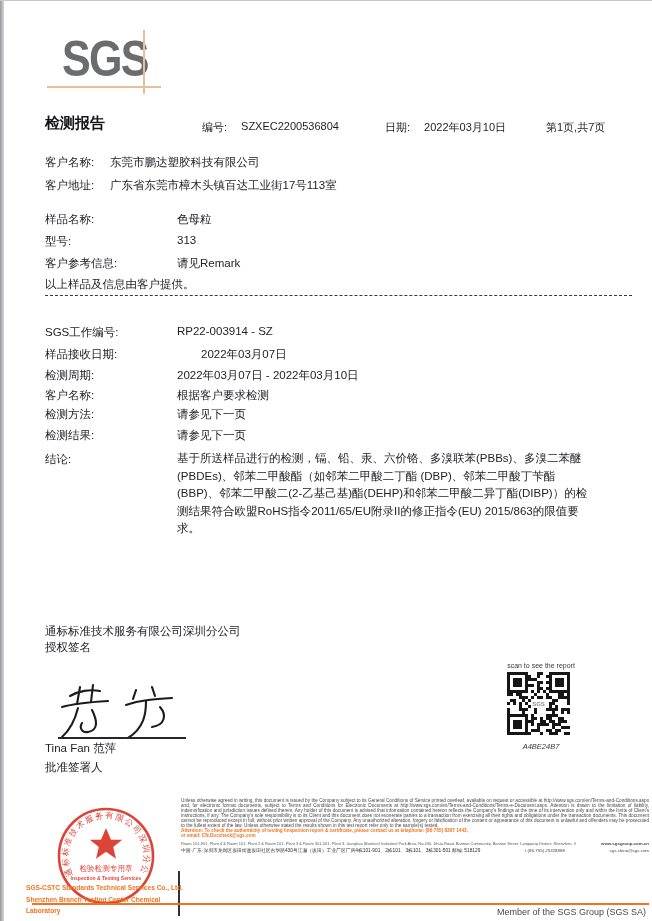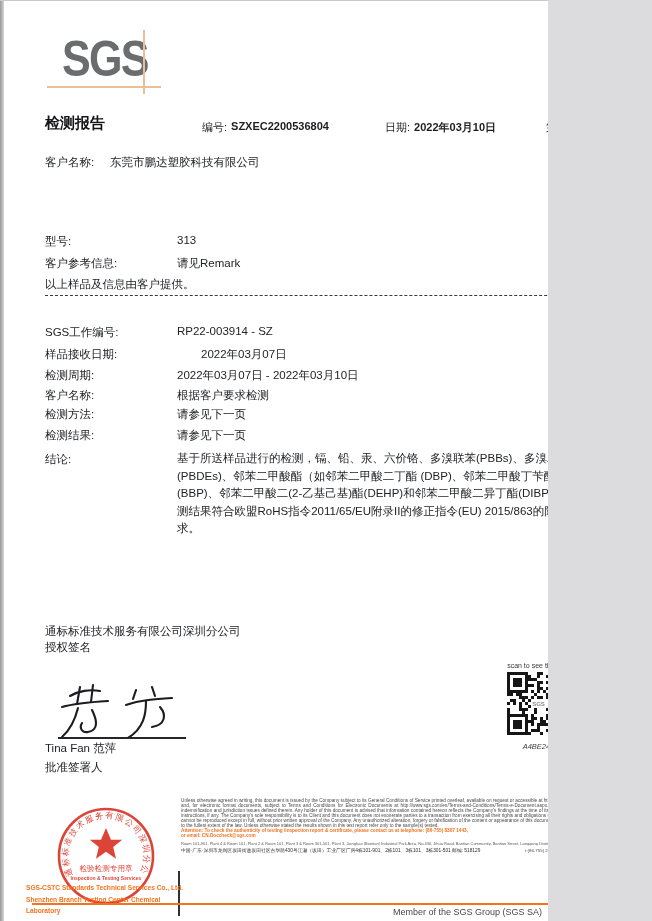--- a/index.html
+++ b/index.html
@@ -1,30 +1,30 @@
 <!DOCTYPE html>
 <html><head>
 <meta charset="utf-8">
 <style>
   html,body{margin:0;padding:0;background:#dcdcde;}
-  .page{position:relative;width:548px;height:921px;background:#ffffff;overflow:hidden;
+  .page{position:relative;width:652px;height:921px;background:#ffffff;overflow:hidden;
         font-family:"Liberation Sans","DejaVu Sans",sans-serif;color:#1e1e22;}
   .edge-left{position:absolute;left:0;top:0;width:4px;height:921px;
              background:linear-gradient(90deg,#97989b,#d6d6d8);}
   .edge-top{position:absolute;left:0;top:0;width:652px;height:1px;background:#c9c9cb;}
   .abs{position:absolute;}
   
   .logo-text{position:absolute;left:62px;top:34px;font-size:50px;line-height:50px;font-weight:bold;
              color:#6b6c6e;letter-spacing:-2px;transform:scaleX(.86);transform-origin:0 0;}
   .tan-h{position:absolute;left:47px;top:86px;width:114px;height:2px;background:#e7c096;}
   .tan-v{position:absolute;left:143px;top:30px;width:2px;height:64px;background:#e7c096;}
   
   .doc-title{position:absolute;left:45px;top:114px;font-size:15px;font-weight:bold;color:#141417;font-family:Liberation Serif, serif;}
-  .tr-group{position:absolute;top:120px;font-size:11px;display:flex;gap:4px;white-space:nowrap;}
-  .tr-group .v{font-weight:700;}
+  .tr-group{position:absolute;top:120px;font-size:11px;display:flex;gap:14px;white-space:nowrap;}
+  .tr-group .v{font-weight:400;}
   
   .row{position:absolute;left:45px;display:flex;font-size:11.5px;white-space:nowrap;color:#222327;}
   .row .lbl{flex:none;}
   .row-c .lbl{width:65px;}
   .row-j .lbl{width:132px;}
   .dash-sep{position:absolute;left:45px;top:295px;width:587px;border-top:1.6px dashed #3a3a3e;}
   .conclusion{position:absolute;left:177px;top:450px;width:418px;font-size:11.5px;
               line-height:17.6px;color:#222327;white-space:normal;}
   
   .sig-underline{position:absolute;left:58px;top:737px;width:128px;height:1.6px;background:#26262a;}
@@ -74,21 +74,29 @@
     <span class="v">2022年03月10日</span>
   </div>
   <div class="tr-group" style="left:546px;">
     <span>第1页,共7页</span>
   </div>
 
   <div class="row row-c" style="top:155px;">
     <span class="lbl">客户名称:</span>
     <span class="val">东莞市鹏达塑胶科技有限公司</span>
   </div>
-
+  <div class="row row-c" style="top:178px;">
+    <span class="lbl">客户地址:</span>
+    <span class="val">广东省东莞市樟木头镇百达工业街17号113室</span>
+  </div>
+
+  <div class="row row-j" style="top:212px;">
+    <span class="lbl">样品名称:</span>
+    <span class="val">色母粒</span>
+  </div>
   <div class="row row-j" style="top:234px;">
     <span class="lbl">型号:</span>
     <span class="val">313</span>
   </div>
   <div class="row row-j" style="top:256px;">
     <span class="lbl">客户参考信息:</span>
     <span class="val">请见Remark</span>
   </div>
   <div class="row" style="top:277px;">
     <span>以上样品及信息由客户提供。</span>

